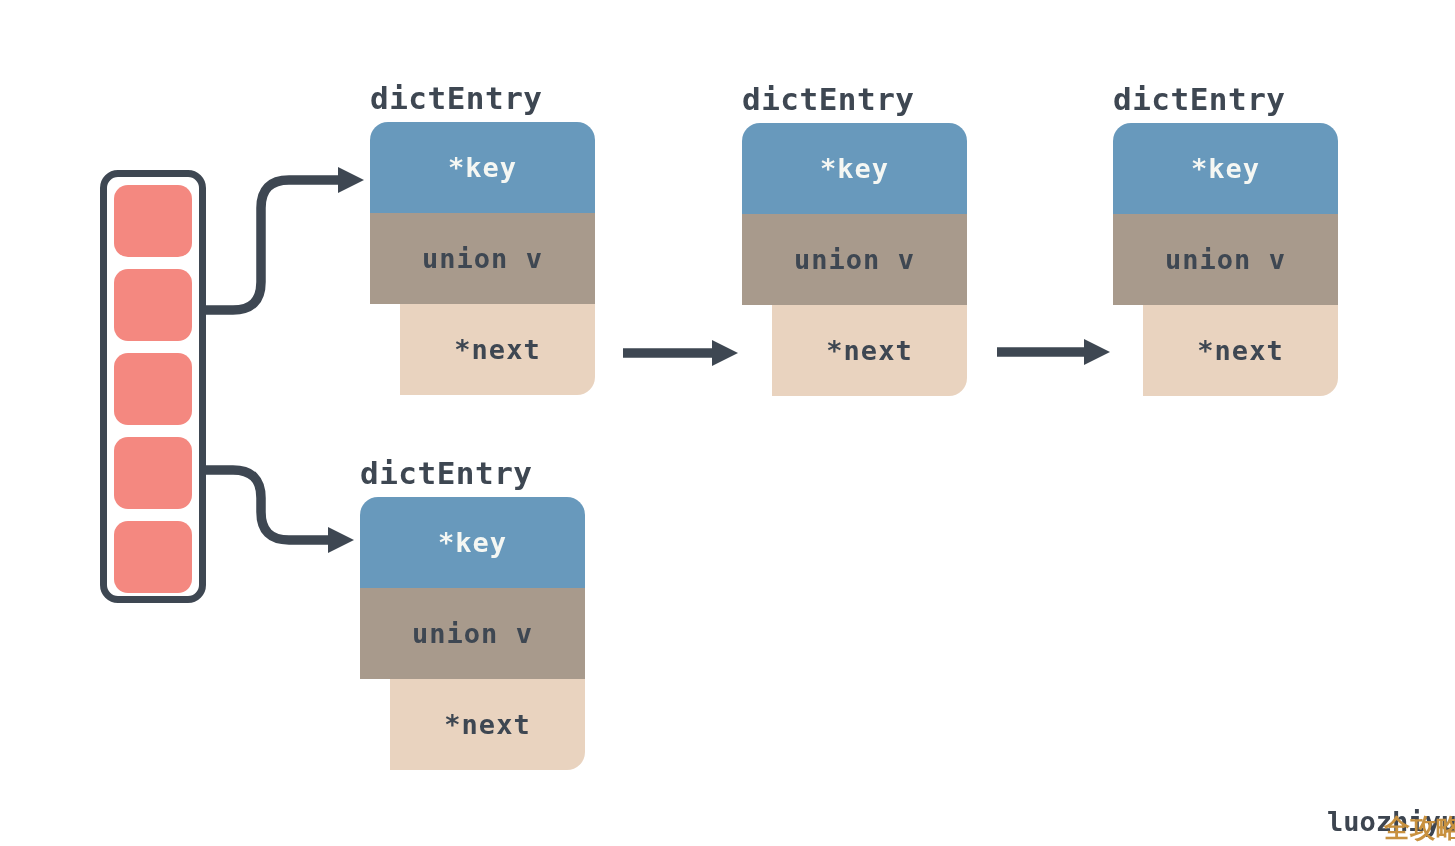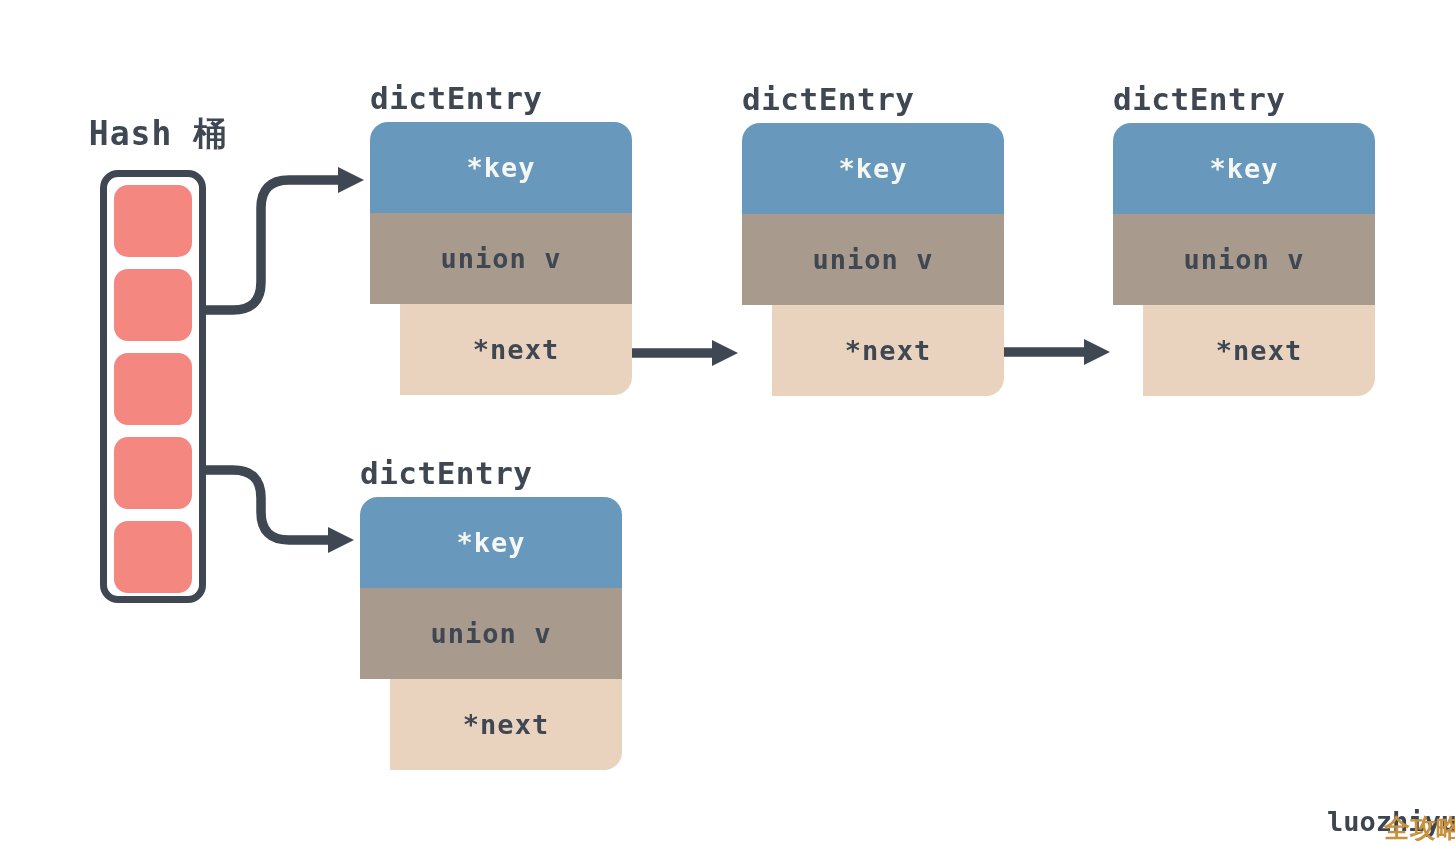--- a/index.html
+++ b/index.html
@@ -43,21 +43,21 @@
   }
   
   #arrows{left:0;top:0;}
   
   .entry-title{
     height:40px;line-height:40px;text-align:left;
     font-size:31px;font-weight:700;color:var(--ink);
     letter-spacing:0.5px;
   }
   .entry-box{
-    width:262px;height:273px;
+    width:225px;height:273px;
     border-radius:18px;overflow:hidden;
     display:flex;flex-direction:column;
   }
   .entry-row{
     flex:1;display:flex;align-items:center;justify-content:center;
     font-size:27px;font-weight:700;letter-spacing:1px;
   }
   .row-key{background:var(--key-bg);color:var(--key-text);}
   .row-union{background:var(--union-bg);color:var(--ink);}
   .row-next{background:var(--next-bg);color:var(--ink);margin-left:30px;}
@@ -87,21 +87,20 @@
       <path d="M997 352 H1086"></path>
     </g>
     <g fill="#3E4752" stroke="none">
       <polygon points="338,167 364,180 338,193"></polygon>
       <polygon points="328,527 354,540 328,553"></polygon>
       <polygon points="712,340 738,353 712,366"></polygon>
       <polygon points="1084,339 1110,352 1084,365"></polygon>
     </g>
   </svg>
 
-  <div class="abs bucket-label">Hash 桶</div>
 
   <div class="abs bucket">
     <div class="slot"></div>
     <div class="slot"></div>
     <div class="slot"></div>
     <div class="slot"></div>
     <div class="slot"></div>
   </div>
 
   <div class="abs entry-title" style="left:370px;top:78px;width:253px;">dictEntry</div>

